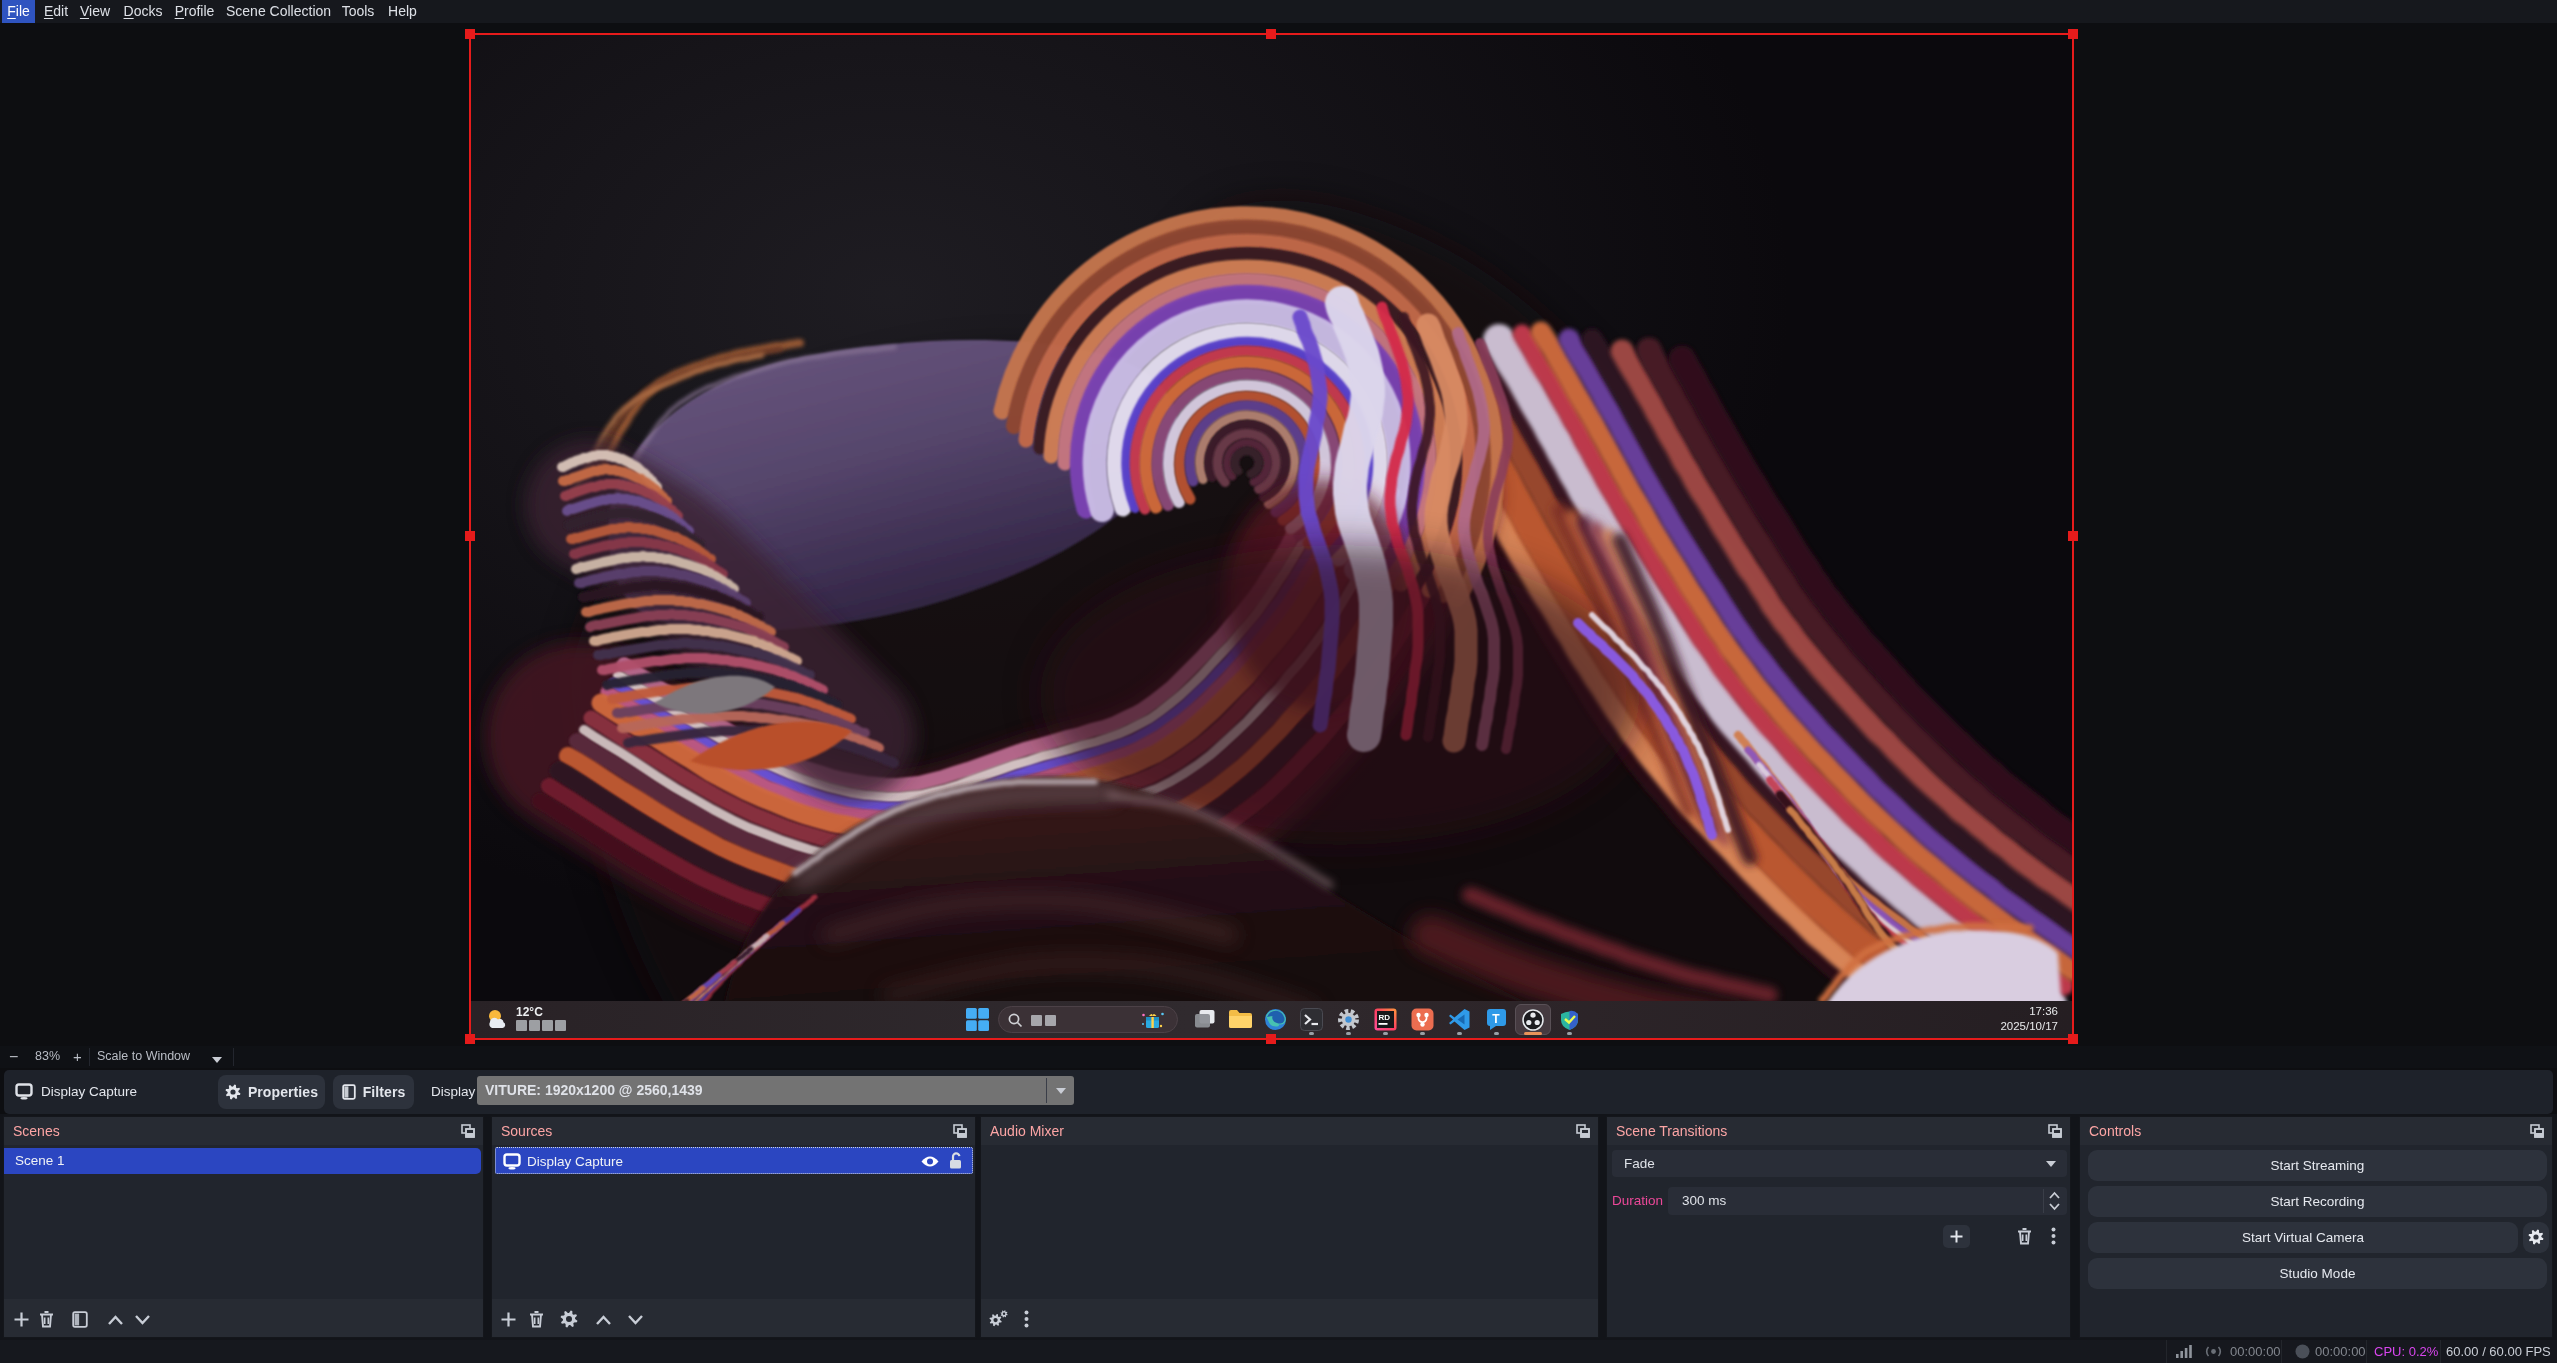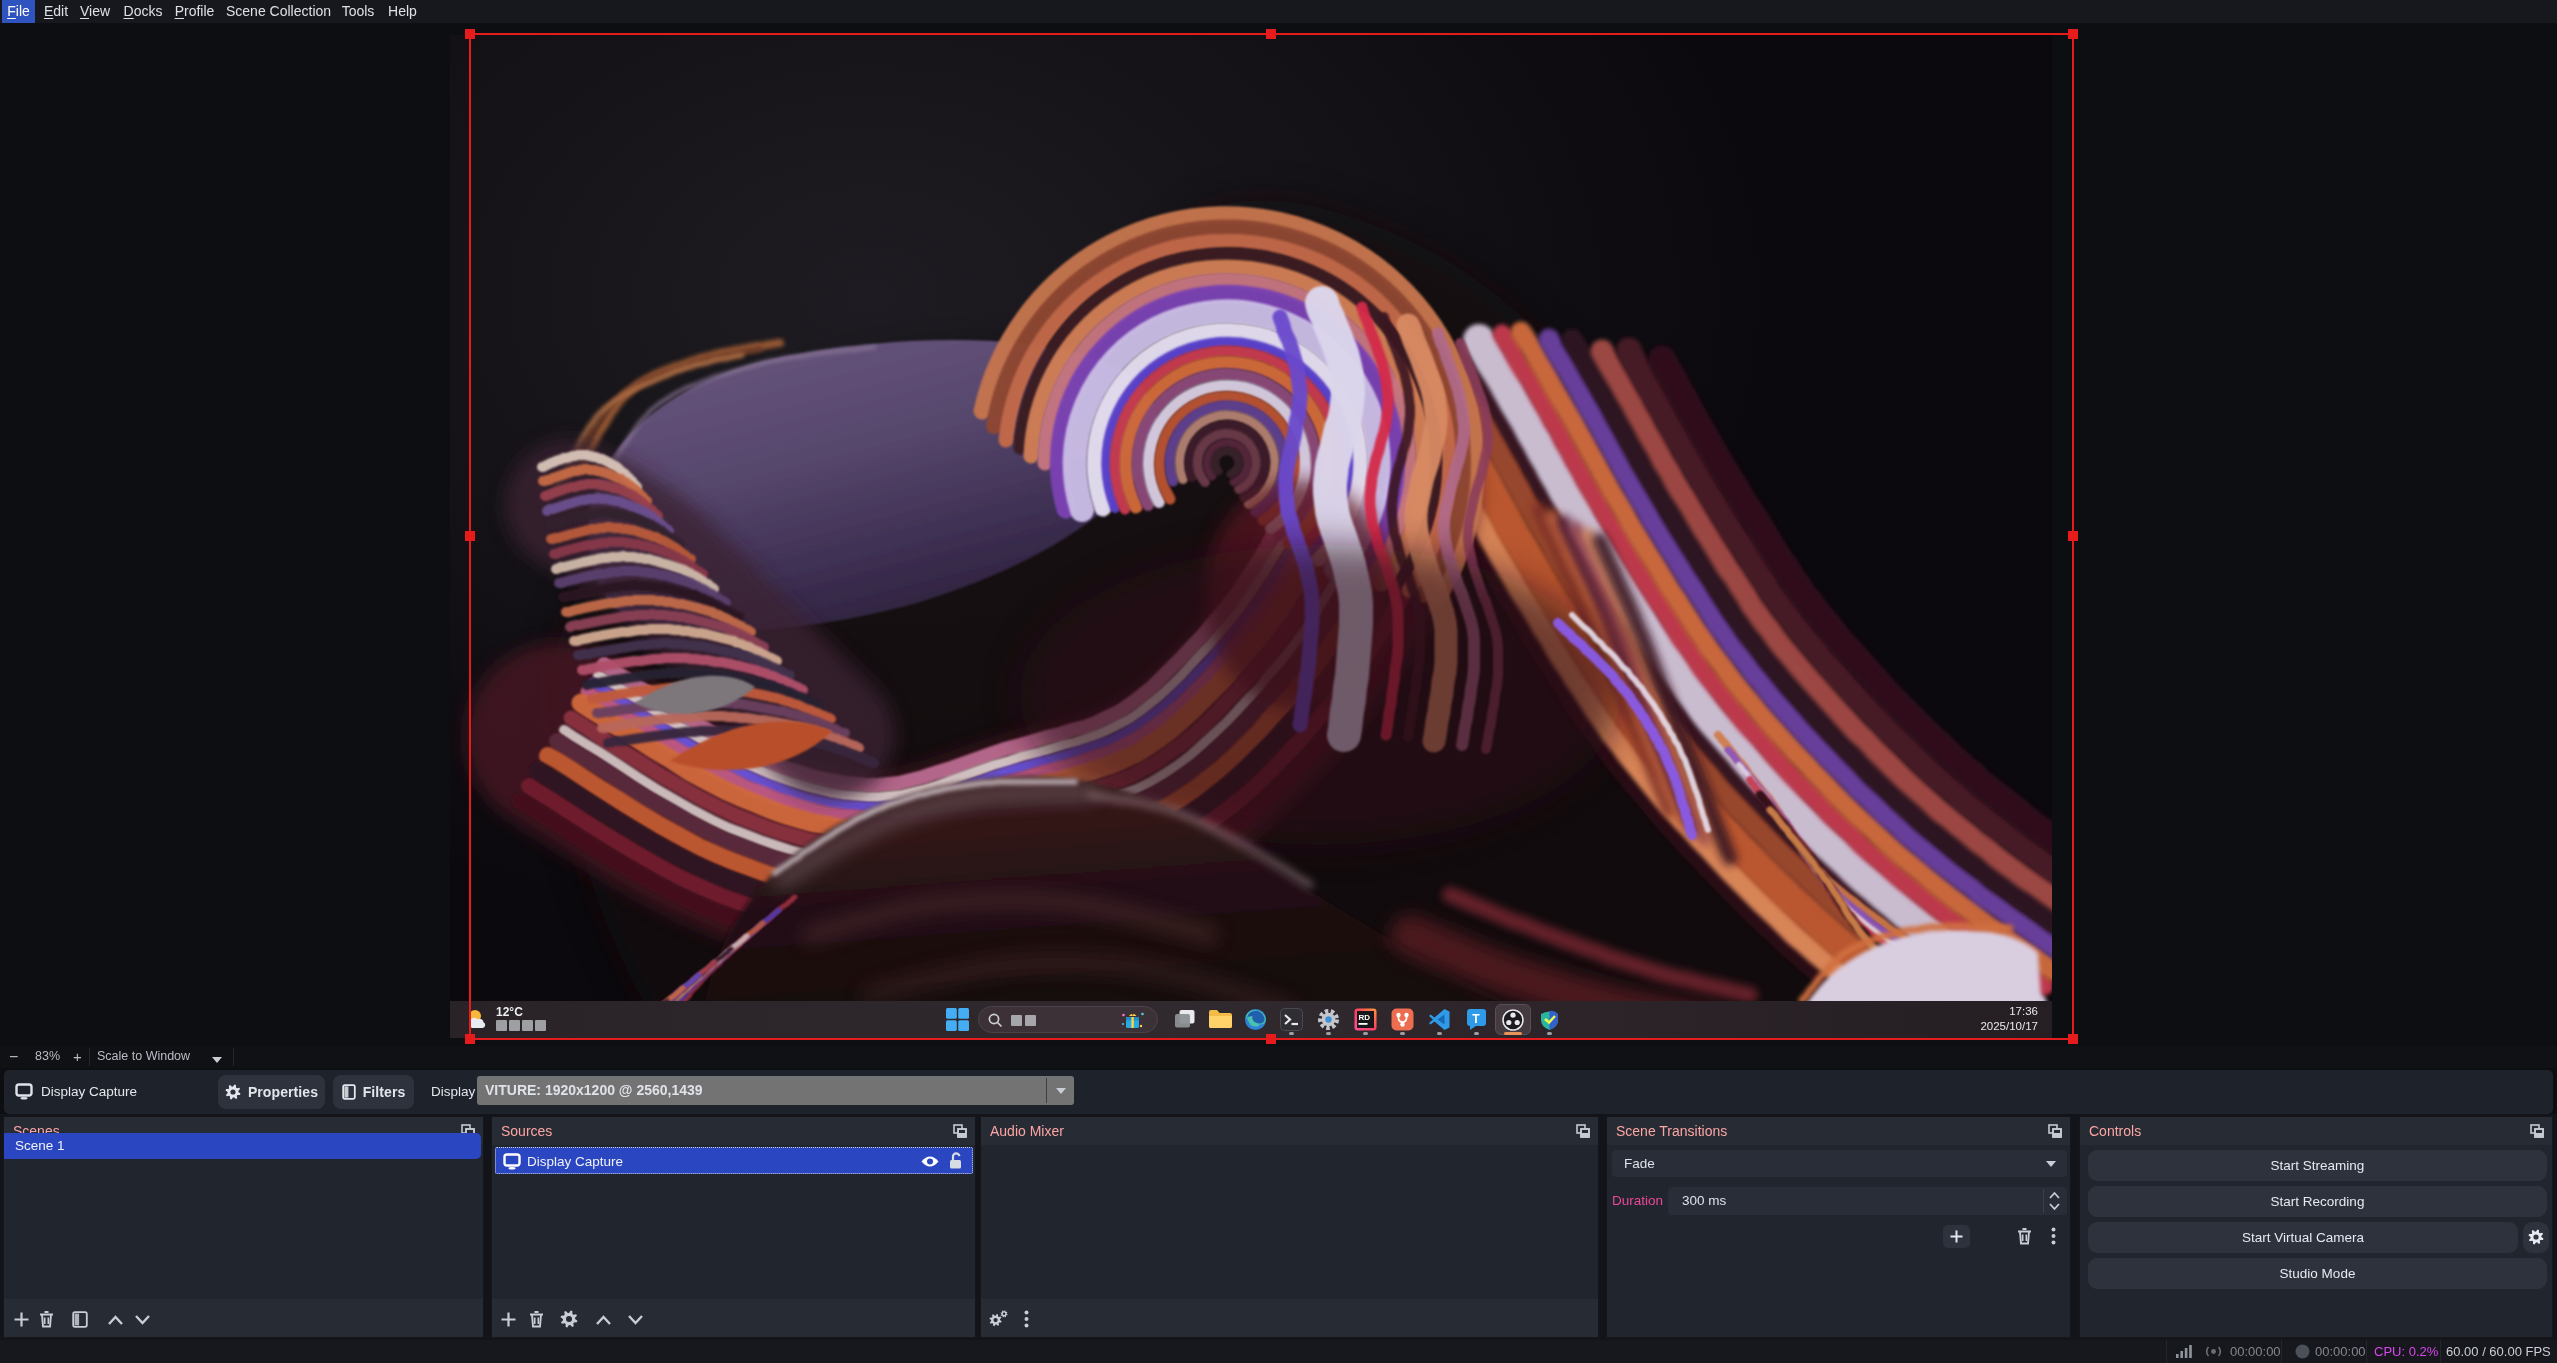--- a/index.html
+++ b/index.html
@@ -6,21 +6,21 @@
   html,body { width:2557px; height:1363px; background:#0d0e11; overflow:hidden;
     font-family:"Liberation Sans", sans-serif; }
   .abs { position:absolute; }
   
   #menubar { position:absolute; left:0; top:0; width:2557px; height:23px; background:#16181d;
     color:#dde0e6; font-size:14px; }
   .mitem { position:absolute; top:0; height:23px; line-height:22px; text-align:center; white-space:nowrap; }
   .ul { text-decoration:underline; text-underline-offset:2px; }
   
   #canvas { position:absolute; left:0; top:23px; width:2557px; height:1023px; background:#0d0e11; }
-  #preview { position:absolute; left:450px; top:12px; width:1602px; height:1003px; background:#000; }
+  #preview { position:absolute; left:470px; top:12px; width:1602px; height:1003px; background:#000; }
   .redl { position:absolute; background:#e61b1b; }
   .redh { position:absolute; width:10px; height:10px; background:#e61b1b; }
   
   #scalerow { position:absolute; left:0; top:1046px; width:2557px; height:22px; background:#0f1115;
     color:#b9bdc5; font-size:12.5px; }
   .vsep { position:absolute; top:2px; height:18px; width:1px; background:#23262e; }
   
   #srctoolbar { position:absolute; left:4px; top:1070px; width:2549px; height:44px; background:#1e222a;
     border-radius:5px; color:#e3e6ec; font-size:13.5px; }
   .tbtn { position:absolute; top:5px; height:34px; background:#2d323c; border-radius:8px;
@@ -410,21 +410,21 @@
   <div class="dock" id="dock-scenes" style="left:3px;width:481px;">
     <div class="dhead">Scenes</div>
     <svg class="popout" viewBox="0 0 14 14">
         <g fill="none" stroke="#c6cbd3" stroke-width="1.6">
           <rect x="1" y="1" width="8" height="8"></rect>
           <rect x="5" y="5" width="8" height="8" fill="#272b33"></rect>
           <rect x="5" y="5" width="8" height="8"></rect>
         </g>
         <rect x="5" y="9" width="8" height="4" fill="#c6cbd3"></rect>
       </svg>
-    <div class="sel" style="left:0;top:16px;width:477px;height:26px;border-radius:0 5px 5px 0;line-height:26px;padding-left:11px;">Scene 1</div>
+    <div class="sel" style="left:0;top:31px;width:477px;height:26px;border-radius:0 5px 5px 0;line-height:26px;padding-left:11px;">Scene 1</div>
     <div class="dfoot"></div>
 
     <svg class="abs" style="left:9px;bottom:9px;" width="17" height="17" viewBox="0 0 17 17">
         <path d="M8.5 1.5 V15.5 M1.5 8.5 H15.5" stroke="#c8cdd6" stroke-width="2.2"></path>
       </svg>
     <svg class="abs" style="left:34px;bottom:9px;" width="17" height="18" viewBox="0 0 17 18">
         <path d="M2 4.5 H15 M6.5 2 h4 M4 4.5 l1 12 h7 l1-12" fill="none" stroke="#c8cdd6" stroke-width="1.9"></path>
         <path d="M6.7 7.5 v6.5 M10.3 7.5 v6.5" stroke="#c8cdd6" stroke-width="1.6"></path>
       </svg>
     <svg class="abs" style="left:68px;bottom:9px;" width="16" height="17" viewBox="0 0 16 17">

